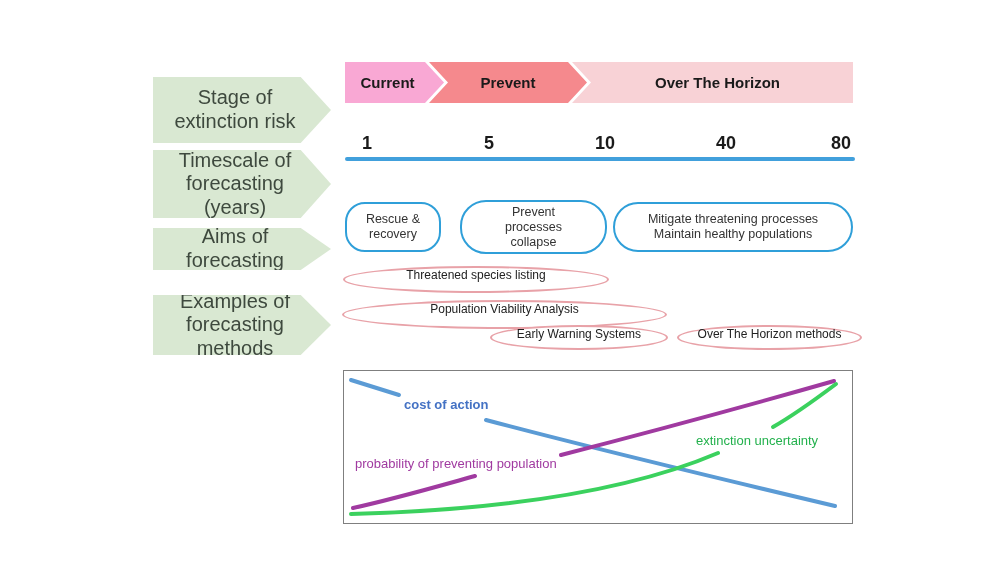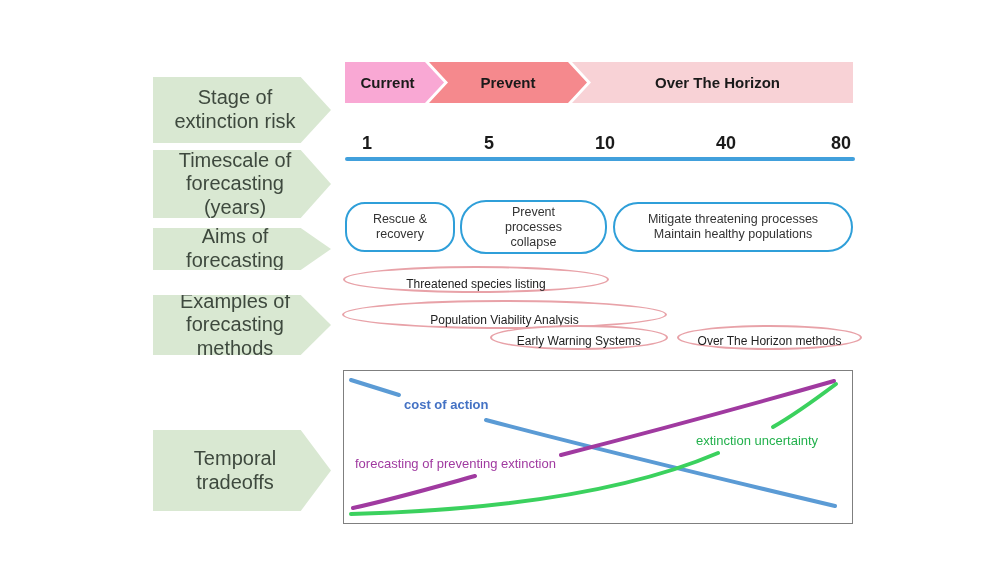--- a/index.html
+++ b/index.html
@@ -35,27 +35,27 @@
   }
   .timeline{
     position:absolute;left:345px;top:157px;width:510px;height:4px;border-radius:2px;
   }
   
   .aimbox{
     position:absolute;background:#fff;border:2px solid #2f9fd9;
     display:flex;align-items:center;justify-content:center;text-align:center;
     color:#333;font-size:12.5px;line-height:1.2;white-space:pre-line;box-sizing:border-box;
   }
-  .aimbox.a0{left:345px;top:202px;width:110px;height:50px;border-radius:20px;align-items:center;}
+  .aimbox.a0{left:345px;top:202px;width:96px;height:50px;border-radius:20px;align-items:center;}
   .aimbox.a1{left:460px;top:200px;width:147px;height:54px;border-radius:26px;}
   .aimbox.a2{left:613px;top:202px;width:240px;height:50px;border-radius:25px;}
   
   .oval{
     position:absolute;background:#fff;border:2px solid #e8a2a8;border-radius:50%;
-    display:flex;align-items:flex-end;justify-content:center;
+    display:flex;align-items:flex-start;justify-content:center;
     color:#222;font-size:12px;white-space:nowrap;box-sizing:border-box;
   }
   .oval.m0{left:343px;top:266px;width:266px;height:27px;}
   .oval.m1{left:342px;top:300px;width:325px;height:29px;}
   .oval.m2{left:490px;top:325px;width:178px;height:25px;}
   .oval.m3{left:677px;top:325px;width:185px;height:25px;}
   
   .chartpanel{
     position:absolute;left:343px;top:370px;width:510px;height:154px;
     background:#fff;border:1.5px solid #7f7f7f;box-sizing:border-box;
@@ -81,24 +81,20 @@
 (years)</span>
   </div>
   <div class="garrow r3">
     <span>Aims of
 forecasting</span>
   </div>
   <div class="garrow r4">
     <span>Examples of
 forecasting
 methods</span>
-  </div>
-  <div class="garrow r5">
-    <span>Temporal
-tradeoffs</span>
   </div>
 
   <div class="stage s0" style="background: #f9a8d4;">
     <span>Current</span>
   </div>
   <div class="stage s1" style="background: rgb(245, 137, 141);">
     <span>Prevent</span>
   </div>
   <div class="stage s2" style="background: rgb(248, 210, 214);">
     <span>Over The Horizon</span>
@@ -144,17 +140,17 @@
       <path d="M7,9 L55,24" fill="none" stroke-width="4" stroke-linecap="round" stroke="#5b9bd5"></path>
       <path d="M142,49 C240,75 360,104 491,135" fill="none" stroke-width="4" stroke-linecap="round" stroke="#5b9bd5"></path>
 
       <path d="M9,137 C50,128 95,115 131,105" fill="none" stroke-width="4" stroke-linecap="round" stroke="#a03aa0"></path>
       <path d="M217,84 C310,60 420,30 490,10" fill="none" stroke-width="4" stroke-linecap="round" stroke="#a03aa0"></path>
 
       <path d="M7,143 C160,139 285,120 374,82" fill="none" stroke-width="4" stroke-linecap="round" stroke="#3bd15e"></path>
       <path d="M429,56 C450,44 472,28 492,13" fill="none" stroke-width="4" stroke-linecap="round" stroke="#3bd15e"></path>
     </svg>
     <span class="serieslabel l0" style="color: rgb(68, 114, 196);">cost of action</span>
-    <span class="serieslabel l1" style="color: rgb(160, 58, 160);">forecasting of preventing extinction</span>
+    <span class="serieslabel l1" style="color: rgb(160, 58, 160);">probability of preventing population</span>
     <span class="serieslabel l2" style="color: rgb(35, 177, 77);">extinction uncertainty</span>
   </div>
 
 </div>
 
 </body></html>

